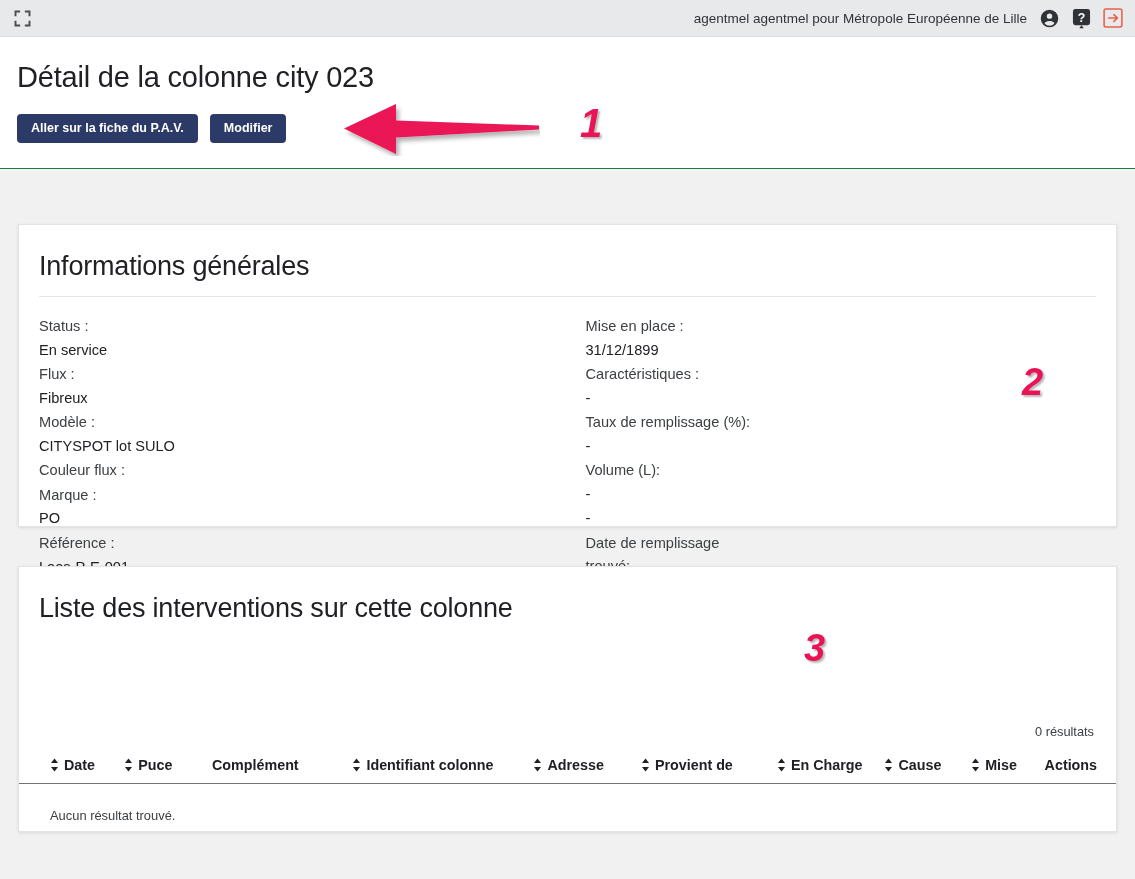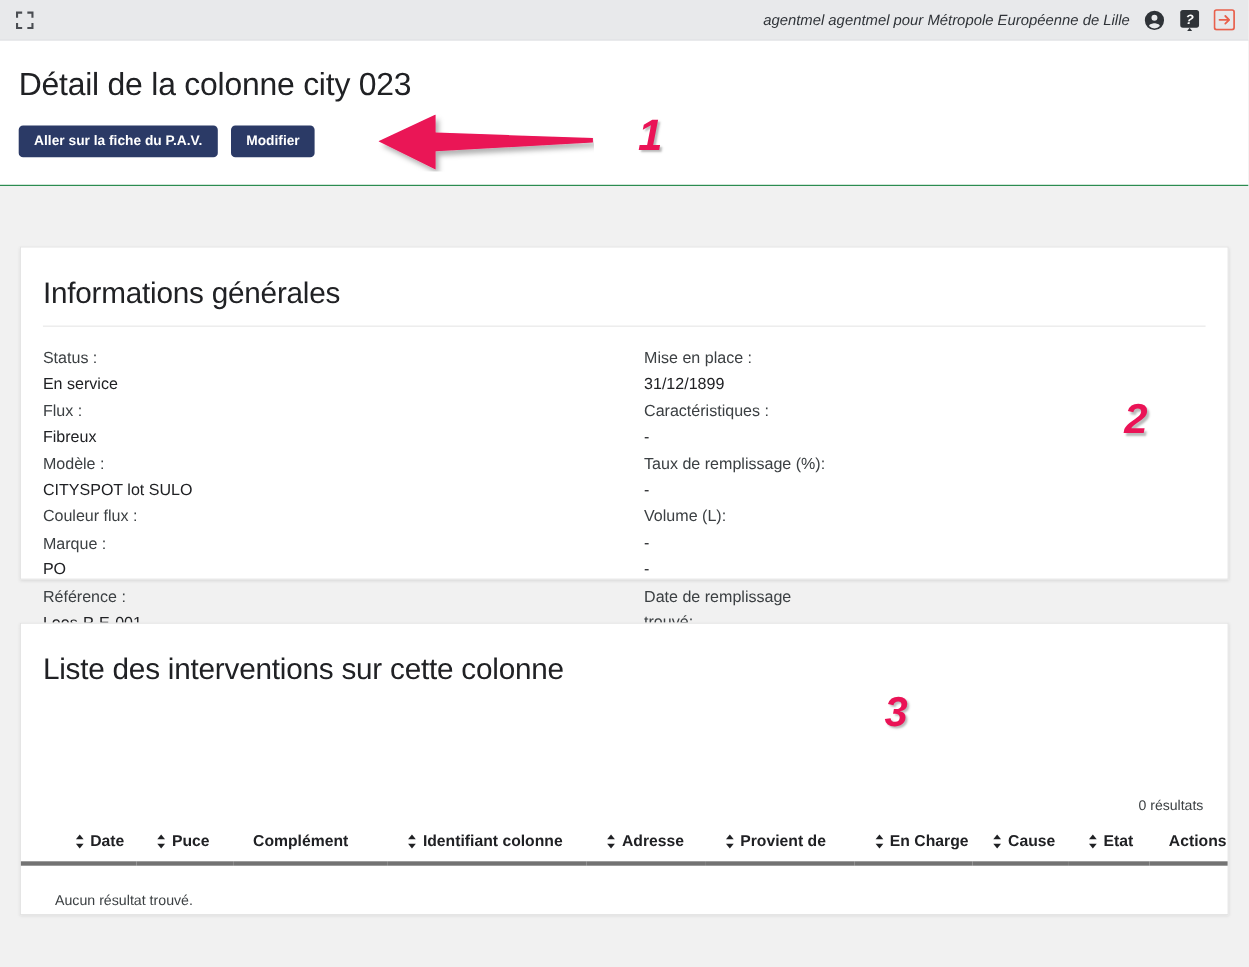--- a/index.html
+++ b/index.html
@@ -10,21 +10,21 @@
     font-family: "Liberation Sans", sans-serif;
     overflow: hidden;
   }
   .page { position: relative; width: 1135px; height: 879px; background: #f1f1f1; }
 
   
   .topbar {
     position: absolute; top: 0; left: 0; width: 1135px; height: 37px;
     background: #e8e9eb;
     border-bottom: 1px solid #dcdde0;
-    display: flex; align-items: center; font-style: italic;
+    display: flex; align-items: center;
   }
   .fullscreen-btn {
     width: 36px; height: 36px; margin-left: 4px;
     display: flex; align-items: center; justify-content: center;
     cursor: pointer;
   }
   .topbar-right {
     margin-left: auto; display: flex; align-items: center; gap: 12px;
     padding-right: 12px;
   }
@@ -94,22 +94,22 @@
   .results-count {
     text-align: right; font-size: 12.8px; color: #3c4043;
     padding: 0 22px 0 0; margin-top: 100px;
   }
   table.list {
     width: 100%; border-collapse: collapse; table-layout: fixed;
     margin-top: 12px;
   }
   table.list th {
     font-size: 14.3px; font-weight: 700; color: #202124;
-    text-align: left; padding: 6px 0 10px 18px;
-    border-bottom: 4px solid #737373;
+    text-align: left; padding: 6px 0 10px 0;
+    border-bottom: 1px solid #737373;
     white-space: nowrap;
   }
   table.list th .th-inner { display: flex; align-items: center; gap: 5px; }
   table.list th.first .th-inner { padding-left: 31px; }
   .sort-icon { display: inline-flex; flex-direction: column; line-height: 0; }
   .empty-row td {
     font-size: 12.9px; color: #3c4043;
     padding: 24px 0 0 31px;
   }
 
@@ -352,21 +352,21 @@
             </span>
           </th>
           <th>
             <span class="th-inner">
               <span class="sort-icon">
                 <svg width="9" height="14" viewBox="0 0 9 14" aria-hidden="true">
                   <path d="M4.5 0.6 L8 5 H1z" fill="#202124"></path>
                   <path d="M4.5 13.4 L1 9 H8z" fill="#202124"></path>
                 </svg>
               </span>
-              <span>Etat</span>
+              <span>Mise</span>
             </span>
           </th>
           <th>
             <span class="th-inner">
               <span>Actions</span>
             </span>
           </th>
         </tr>
       </thead>
       <tbody>

